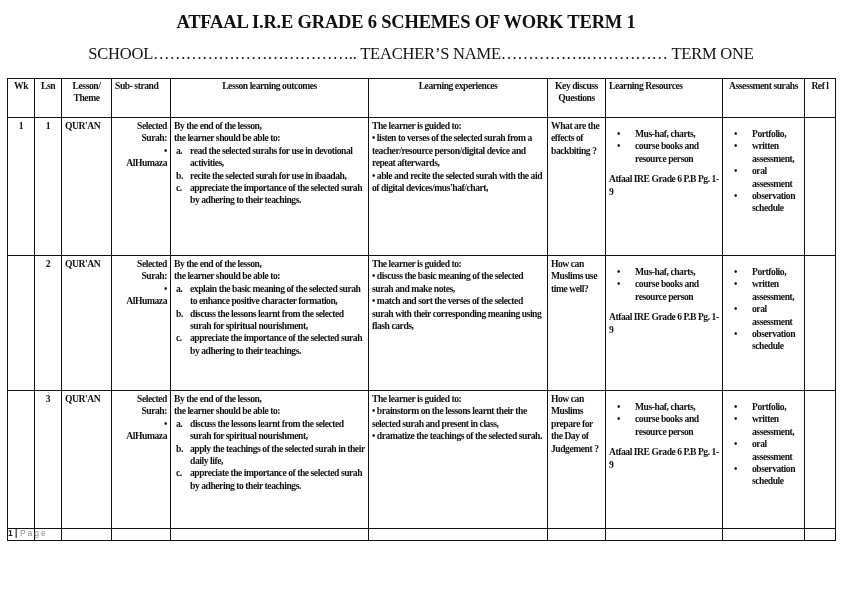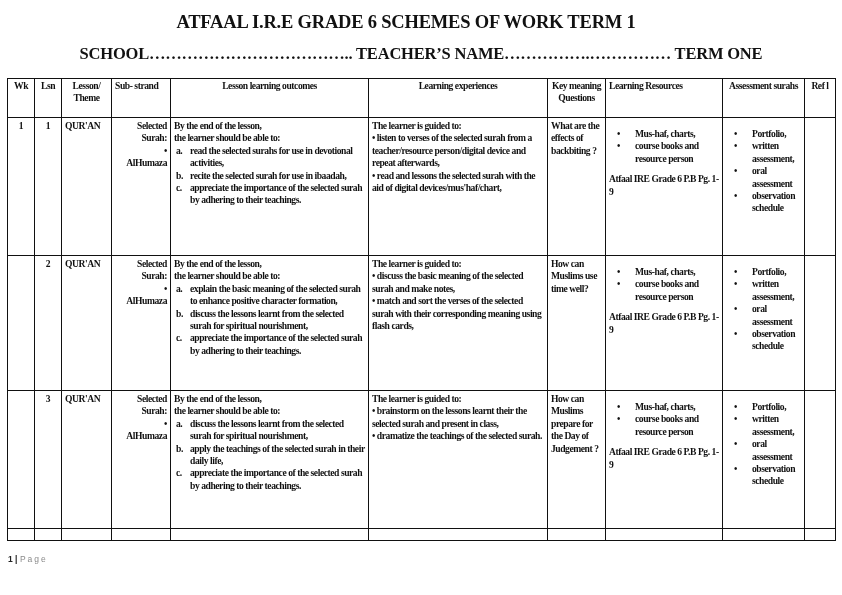--- a/index.html
+++ b/index.html
@@ -1,36 +1,36 @@
 <!DOCTYPE html>
 <html><head>
 <meta charset="utf-8">
 <style>
   html, body { margin:0; padding:0; background:#ffffff; }
   body { width:842px; height:595px; position:relative; overflow:hidden; font-family:"Liberation Serif", serif; color:#111; }
   .title { position:absolute; top:12px; left:0; width:812px; text-align:center; font-weight:bold; font-size:18.5px; letter-spacing:-0.2px; }
-  .subtitle { position:absolute; top:44px; left:0; width:842px; text-align:center; font-weight:bold; font-size:16.5px; letter-spacing:-0.2px; }
+  .subtitle { position:absolute; top:44px; left:0; width:842px; text-align:center; font-weight:normal; font-size:16.5px; letter-spacing:-0.2px; }
   table { position:absolute; top:78px; left:7px; border-collapse:collapse; table-layout:fixed; width:828px; font-size:9.6px; line-height:12.4px; letter-spacing:-0.45px; }
   td, th { border:1px solid #111; vertical-align:top; padding:1px 3px; font-weight:bold; }
   th { text-align:center; height:36px; }
   th.left { text-align:left; }
   td.num { text-align:center; padding-top:6px; }
   td.c { text-align:right; }
   tr.data td { padding-top:2px; }
   .row1 td { height:134px; }
   .row2 td { height:131px; }
   .row3 td { height:134px; }
   .row4 td { height:11px; padding:0; }
   ol.alpha { margin:0; padding-left:16px; list-style:none; }
   ol.alpha li { position:relative; }
   ol.alpha li span.mark { position:absolute; left:-14px; }
   ul.dot { margin:8px; padding-left:18px; list-style:none; }
   ul.dot li { position:relative; }
   ul.dot li::before { content:"•"; position:absolute; left:-18px; }
-  .footer { position:absolute; top:554px; left:8px; font-family:"Liberation Sans", sans-serif; font-size:8.5px; }
+  .footer { position:absolute; top:528px; left:8px; font-family:"Liberation Sans", sans-serif; font-size:8.5px; }
   .footer b { color:#222; }
   .footer .pg { color:#8a8a8a; letter-spacing:2px; }
 </style>
 </head>
 <body>
 
 <div class="title">ATFAAL I.R.E GRADE  6 SCHEMES OF WORK TERM 1</div>
 <div class="subtitle">SCHOOL……………………………….. TEACHER’S NAME…………….……………  TERM ONE</div>
 
 <table>
@@ -47,21 +47,21 @@
       <col style="width:31px">
   </colgroup>
   <thead>
     <tr>
       <th>Wk</th>
       <th>Lsn</th>
       <th>Lesson/ Theme</th>
       <th class="left">Sub- strand</th>
       <th>Lesson learning outcomes</th>
       <th>Learning experiences</th>
-      <th>Key meaning Questions</th>
+      <th>Key discuss Questions</th>
       <th class="left">Learning Resources</th>
       <th>Assessment surahs</th>
       <th>Ref l</th>
     </tr>
   </thead>
   <tbody>
 
     <tr class="data row1">
       <td class="num">1</td>
       <td class="num">1</td>
@@ -77,21 +77,21 @@
         <div>the learner should be able to:</div>
         <ol class="alpha">
           <li><span class="mark">a.</span><span>read the selected surahs for use in devotional activities,</span></li>
           <li><span class="mark">b.</span><span>recite the selected surah for use in ibaadah,</span></li>
           <li><span class="mark">c.</span><span>appreciate the importance of the selected surah by adhering to their teachings.</span></li>
         </ol>
       </td>
       <td>
         <div>The learner is guided to:</div>
         <div>• listen to verses of the selected surah from a teacher/resource person/digital device and repeat afterwards,</div>
-        <div>• read and lessons the selected surah with the aid of digital devices/mus'haf/chart,</div>
+        <div>• able and recite the selected surah with the aid of digital devices/mus'haf/chart,</div>
       </td>
       <td>What are the effects of backbiting ?</td>
       <td>
         <ul class="dot">
           <li>Mus-haf, charts,</li>
           <li>course books and resource person</li>
         </ul>
         <div>Atfaal IRE Grade 6 P.B Pg. 1-9</div>
       </td>
       <td>

